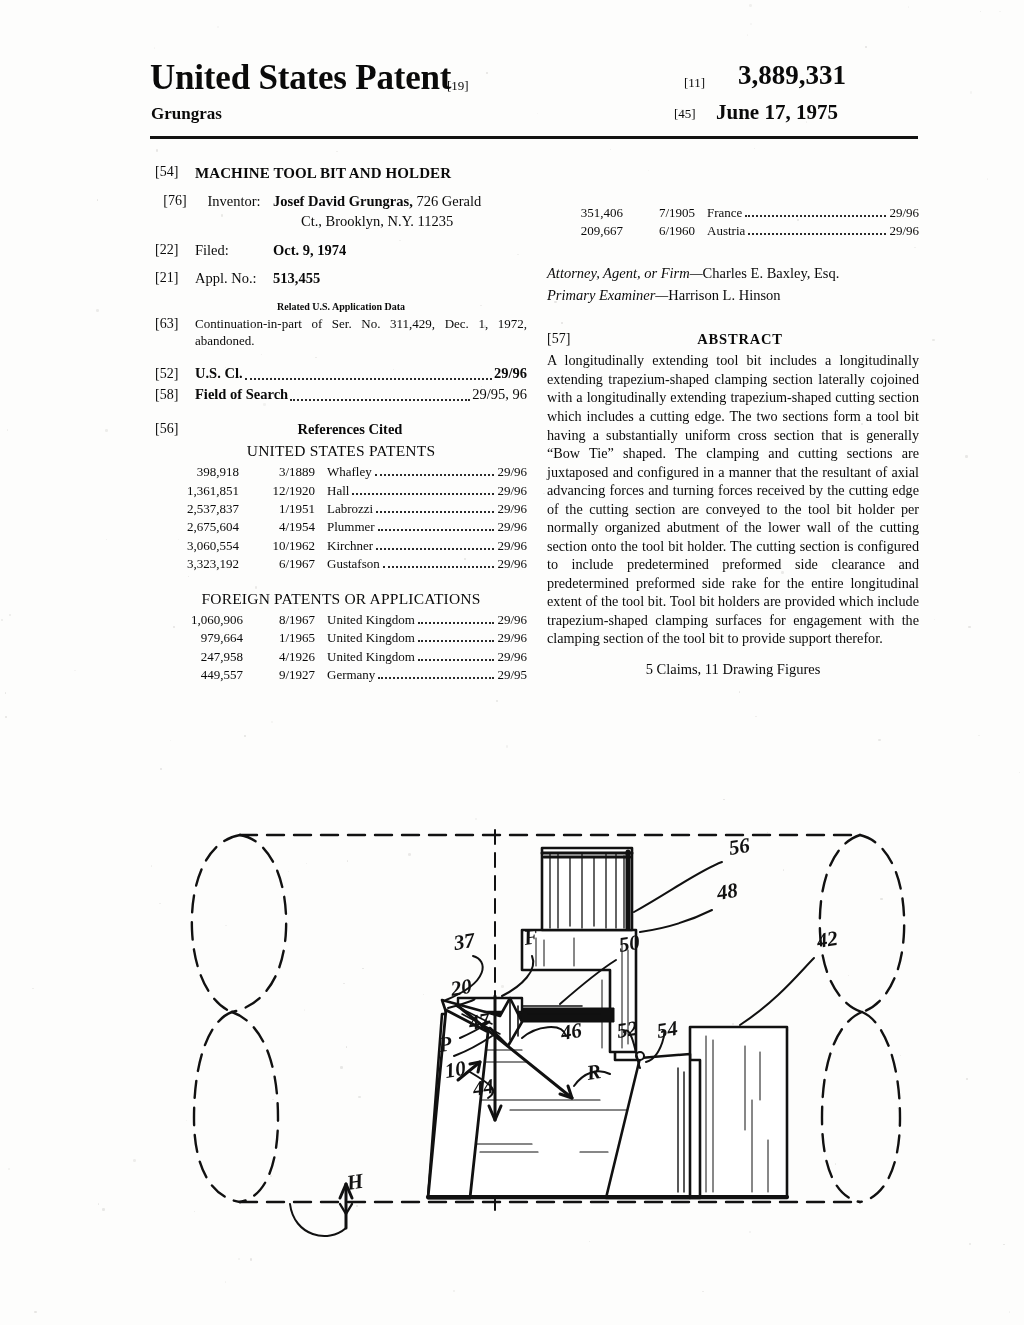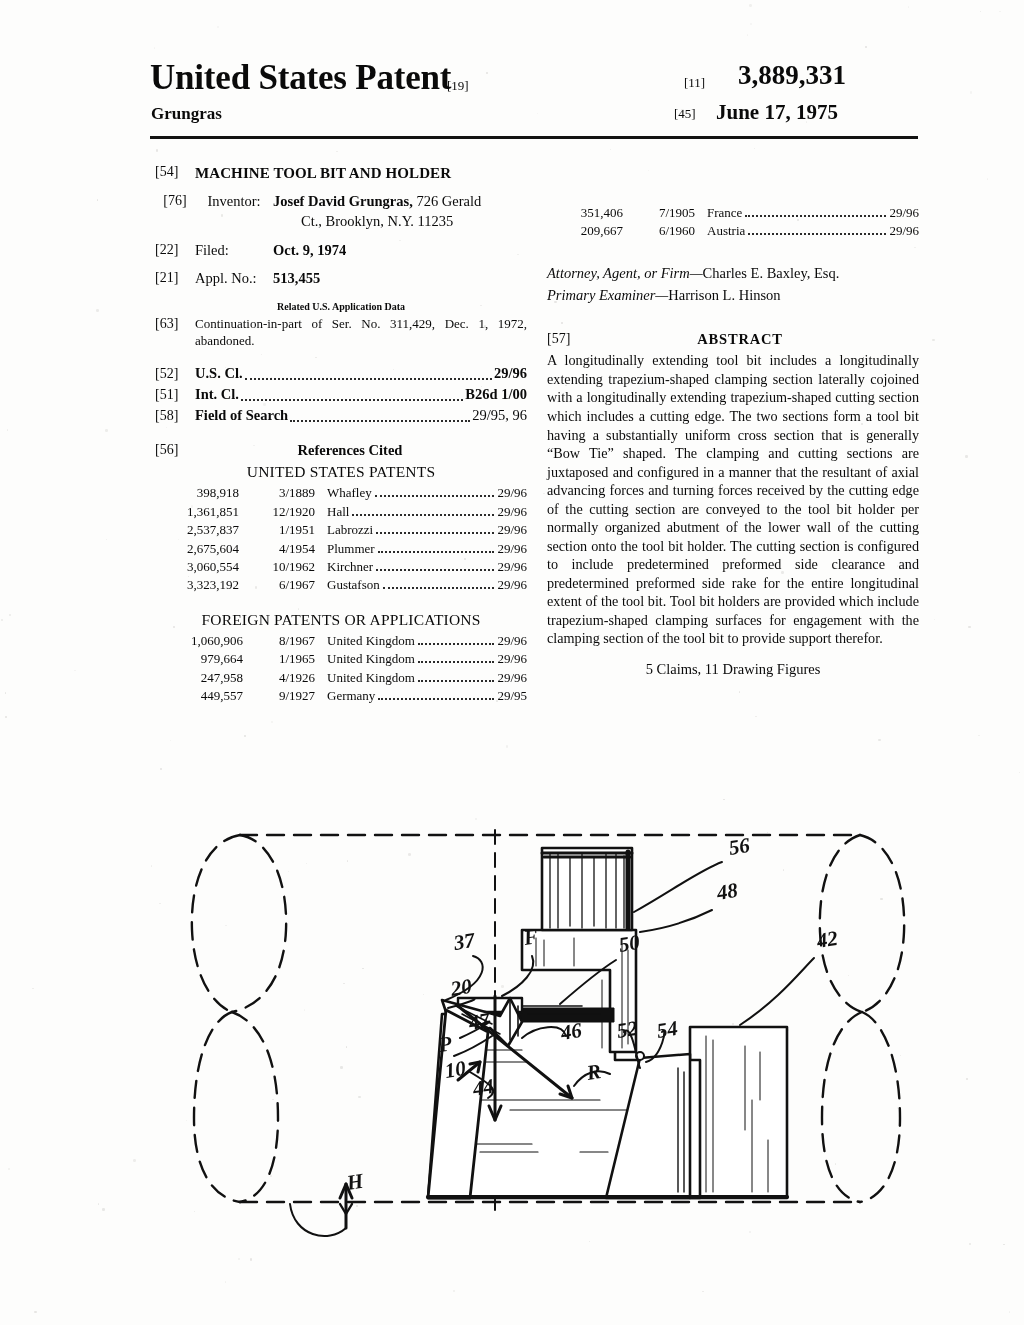--- a/index.html
+++ b/index.html
@@ -490,26 +490,20 @@
       <span class="fval">Continuation-in-part of Ser. No. 311,429, Dec. 1, 1972, abandoned.</span>
     </div>
 
     <div id="class-list">
         <div class="clsrow">
           <span class="fcode">[52]</span>
           <span class="cname">U.S. Cl.</span>
           <span class="leader"></span>
           <span class="cval">29/96</span>
         </div>
-        <div class="clsrow">
-          <span class="fcode">[51]</span>
-          <span class="cname">Int. Cl.</span>
-          <span class="leader"></span>
-          <span class="cval">B26d 1/00</span>
-        </div>
         <div class="clsrow light">
           <span class="fcode">[58]</span>
           <span class="cname">Field of Search</span>
           <span class="leader"></span>
           <span class="cval">29/95, 96</span>
         </div>
       </div>
 
     <div class="refhead">
       <span class="fcode">[56]</span>

